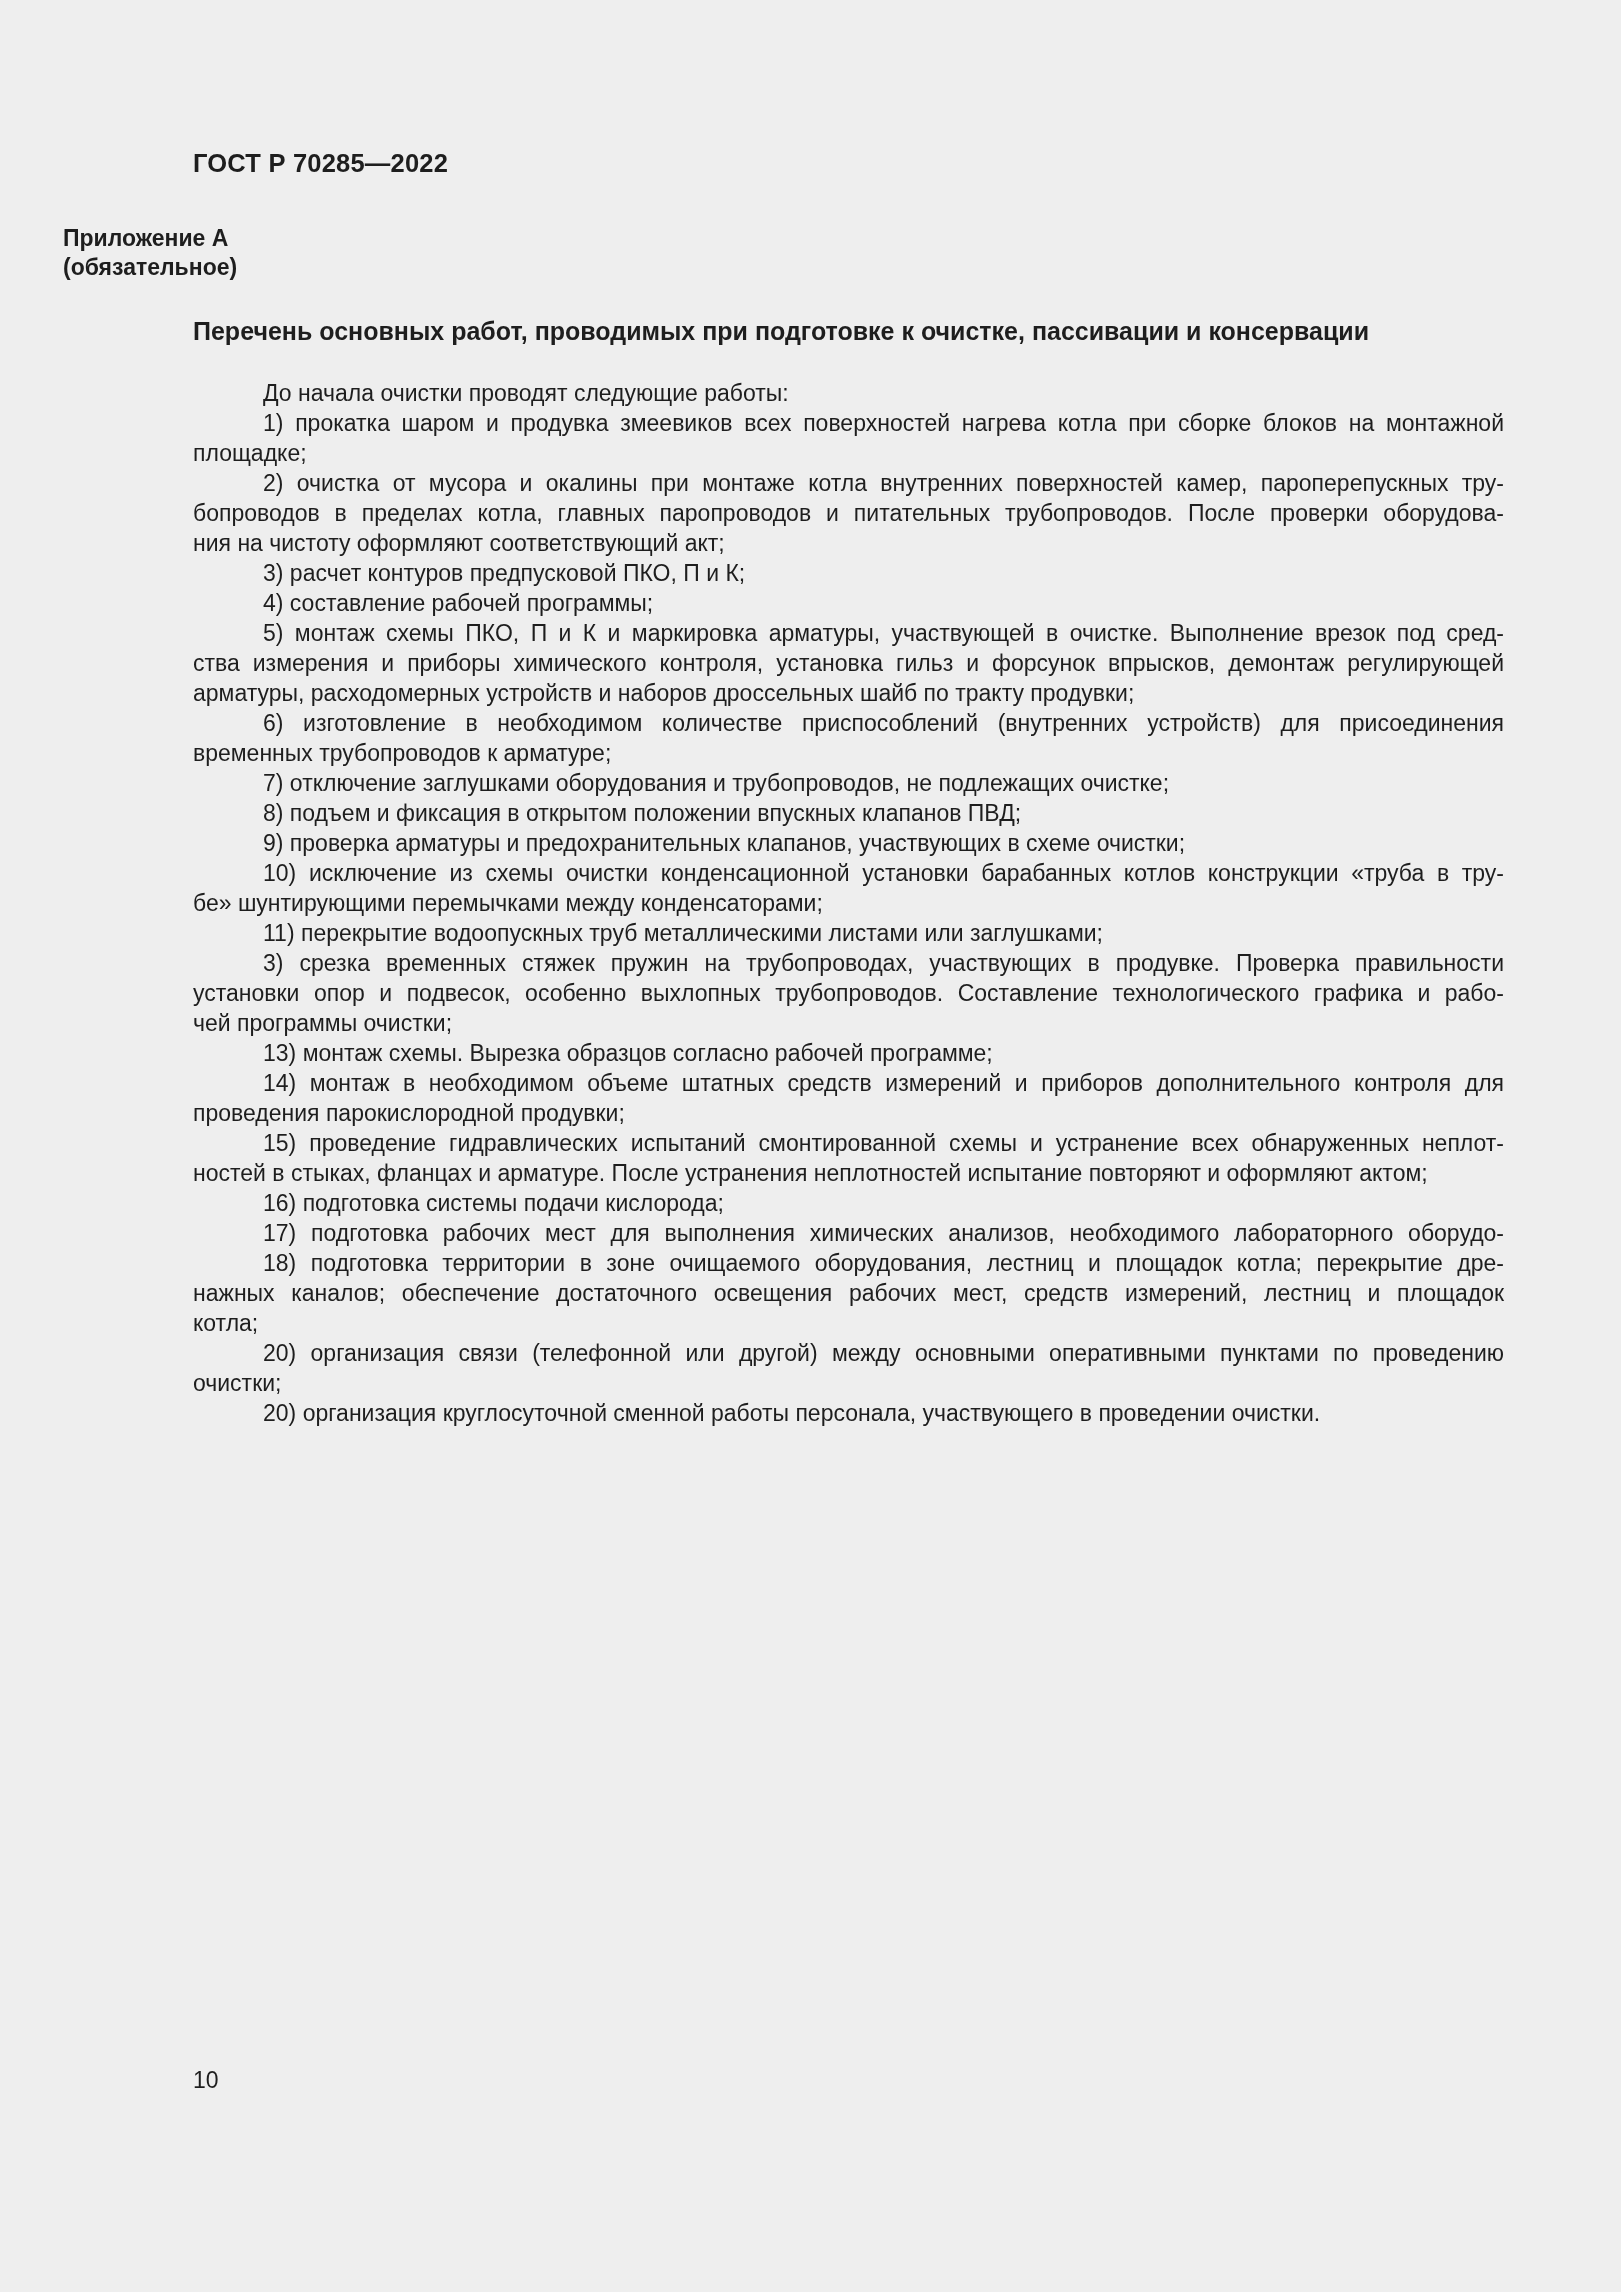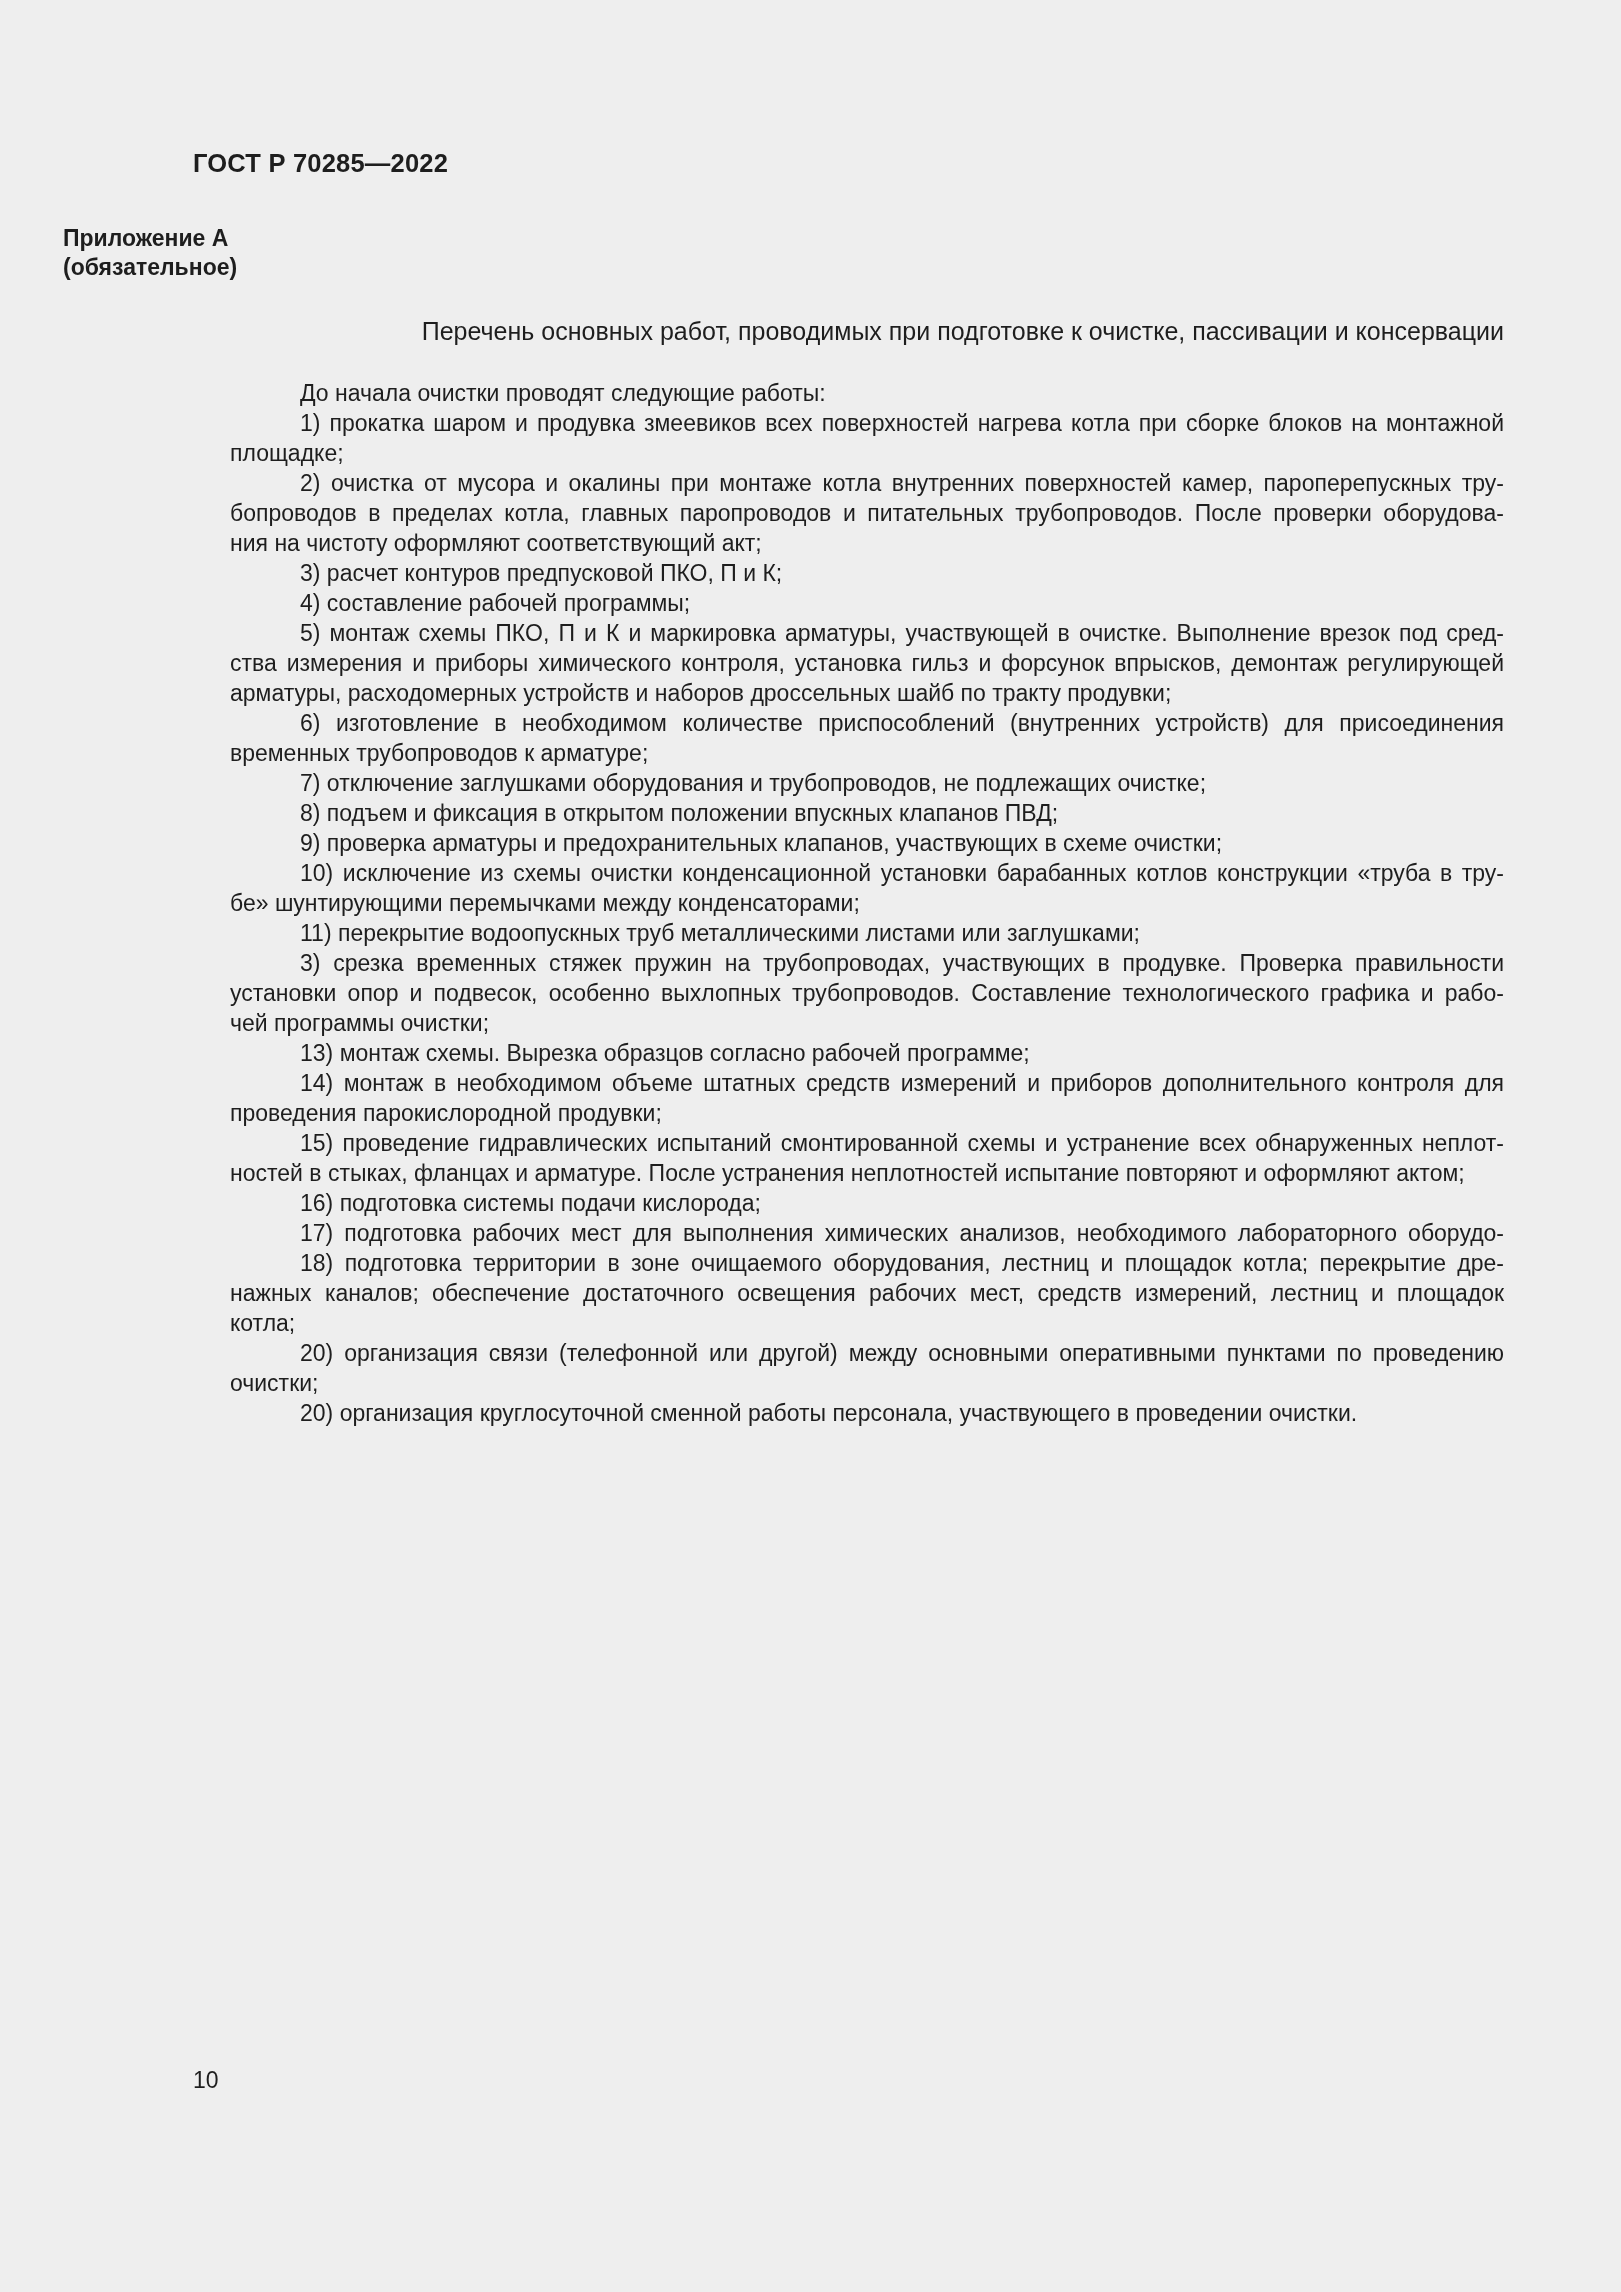--- a/index.html
+++ b/index.html
@@ -16,30 +16,30 @@
     font-size: 25.5px; font-weight: bold; line-height: 33px;
     letter-spacing: 0.2px;
   }
   .appendix {
     position: absolute; left: 0; width: 1621px; top: 224px;
     text-align: left; font-weight: bold; font-size: 23px; line-height: 29px;
   }
   .appendix div { margin-left: 63px; }
   .section-title {
     position: absolute; left: 193px; width: 1311px; top: 315px;
-    text-align: right; font-weight: normal; font-size: 25px; line-height: 33px;
+    text-align: left; font-weight: bold; font-size: 25px; line-height: 33px;
     white-space: nowrap;
   }
   .body {
     position: absolute; left: 193px; top: 378px; width: 1311px;
     font-size: 23px; line-height: 30px;
   }
   .line {
     display: block; height: 30px; white-space: nowrap;
-    text-align: justify; text-align-last: justify; margin-left: 37px;
+    text-align: justify; text-align-last: justify;
   }
   .line.last { text-align-last: left; }
   .line.indent { padding-left: 70px; }
   .page-number {
     position: absolute; left: 193px; top: 2066px;
     font-size: 23px; line-height: 29px;
   }
 </style>
 </head>
 <body>

